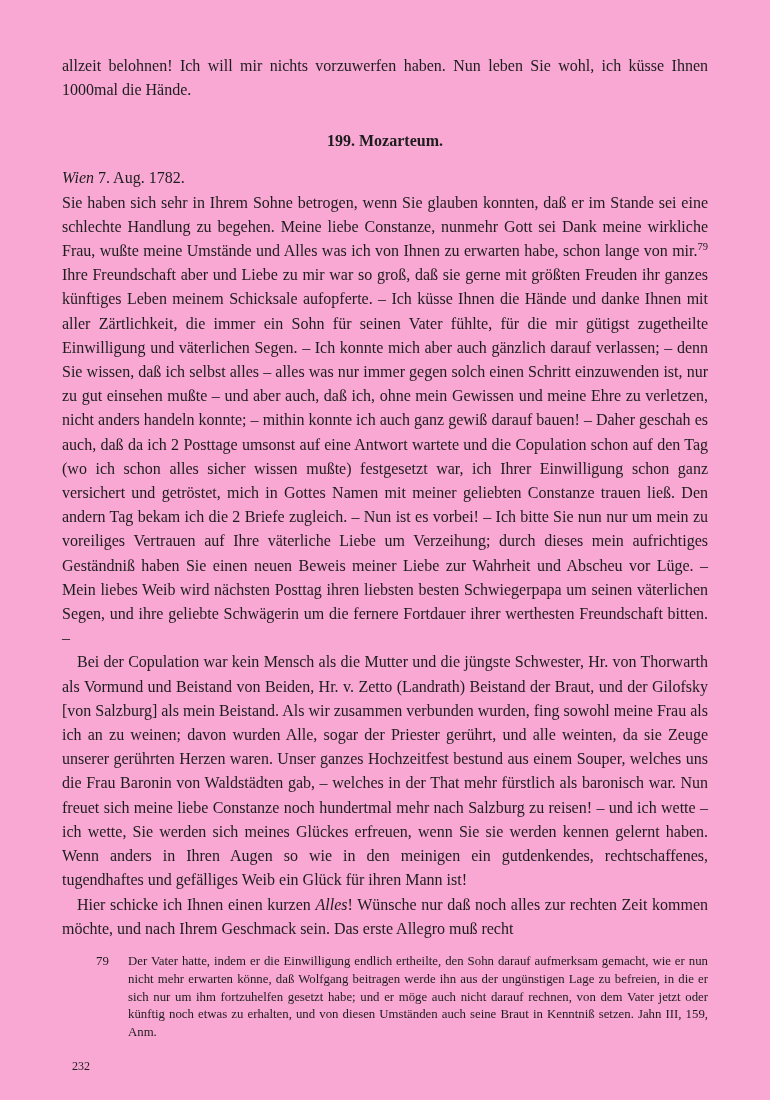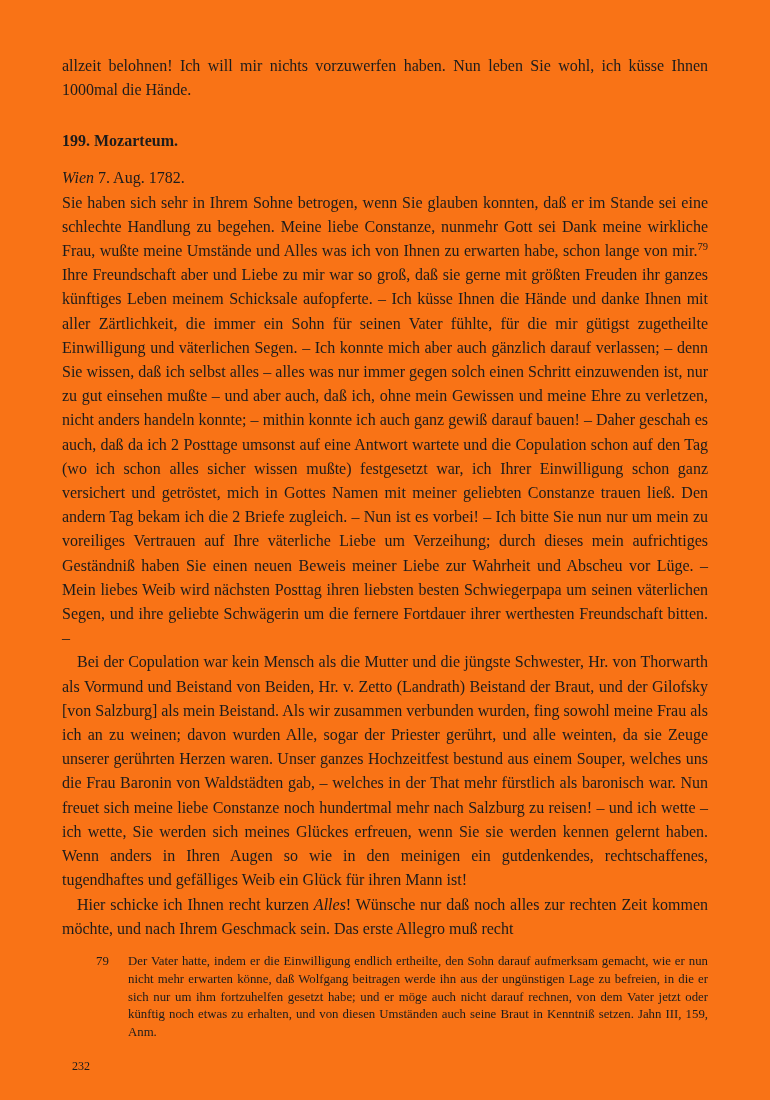--- a/index.html
+++ b/index.html
@@ -3,21 +3,21 @@
 <meta charset="utf-8">
 <style>
   * { box-sizing: border-box; }
   html, body { margin: 0; padding: 0; }
   body { background: #ededeb; }
 
   .page {
     width: 770px;
     height: 1100px;
     margin: 0 auto;
-    background: #f97316;
+    background: #f9a8d4;
     position: relative;
     overflow: hidden;
     font-family: "Liberation Serif", "DejaVu Serif", serif;
     color: #1c1c1c;
   }
 
   .content { padding: 54px 62px 0 62px; }
 
   .body-text {
     margin: 0;
@@ -25,20 +25,21 @@
     line-height: 24.2px;
     text-align: justify;
     hyphens: auto;
     -webkit-hyphens: auto;
   }
 
   .heading {
     margin: 30px 0 16px 0;
     font-size: 16px;
     font-weight: 700;
+    text-align: center;
   }
 
   .dateline {
     margin: 0;
     font-size: 16px;
     line-height: 24.2px;
   }
   .dateline em { font-style: italic; }
 
   .indent { text-indent: 15px; font-family: Liberation Serif, serif; }
@@ -81,21 +82,21 @@
     <p class="body-text">allzeit belohnen! Ich will mir nichts vorzuwerfen haben. Nun leben Sie wohl, ich küsse Ihnen 1000mal die Hände.</p>
 
     <h2 class="heading">199. Mozarteum.</h2>
 
     <p class="dateline"><em>Wien</em><span> 7. Aug. 1782.</span></p>
 
     <p class="body-text"><span>Sie haben sich sehr in Ihrem Sohne betrogen, wenn Sie glauben konnten, daß er im Stande sei eine schlechte Handlung zu begehen. Meine liebe Constanze, nunmehr Gott sei Dank meine wirkliche Frau, wußte meine Umstände und Alles was ich von Ihnen zu erwarten habe, schon lange von mir.</span><sup class="fn-ref">79</sup><span> Ihre Freundschaft aber und Liebe zu mir war so groß, daß sie gerne mit größten Freuden ihr ganzes künftiges Leben meinem Schicksale aufopferte. – Ich küsse Ihnen die Hände und danke Ihnen mit aller Zärtlichkeit, die immer ein Sohn für seinen Vater fühlte, für die mir gütigst zugetheilte Einwilligung und väterlichen Segen. – Ich konnte mich aber auch gänzlich darauf verlassen; – denn Sie wissen, daß ich selbst alles – alles was nur immer gegen solch einen Schritt einzuwenden ist, nur zu gut einsehen mußte – und aber auch, daß ich, ohne mein Gewissen und meine Ehre zu verletzen, nicht anders handeln konnte; – mithin konnte ich auch ganz gewiß darauf bauen! – Daher geschah es auch, daß da ich 2 Posttage umsonst auf eine Antwort wartete und die Copulation schon auf den Tag (wo ich schon alles sicher wissen mußte) festgesetzt war, ich Ihrer Einwilligung schon ganz versichert und getröstet, mich in Gottes Namen mit meiner geliebten Constanze trauen ließ. Den andern Tag bekam ich die 2 Briefe zugleich. – Nun ist es vorbei! – Ich bitte Sie nun nur um mein zu voreiliges Vertrauen auf Ihre väterliche Liebe um Verzeihung; durch dieses mein aufrichtiges Geständniß haben Sie einen neuen Beweis meiner Liebe zur Wahrheit und Abscheu vor Lüge. – Mein liebes Weib wird nächsten Posttag ihren liebsten besten Schwiegerpapa um seinen väterlichen Segen, und ihre geliebte Schwägerin um die fernere Fortdauer ihrer werthesten Freundschaft bitten. –</span></p>
 
     <p class="body-text indent">Bei der Copulation war kein Mensch als die Mutter und die jüngste Schwester, Hr. von Thorwarth als Vormund und Beistand von Beiden, Hr. v. Zetto (Landrath) Beistand der Braut, und der Gilofsky [von Salzburg] als mein Beistand. Als wir zusammen verbunden wurden, fing sowohl meine Frau als ich an zu weinen; davon wurden Alle, sogar der Priester gerührt, und alle weinten, da sie Zeuge unserer gerührten Herzen waren. Unser ganzes Hochzeitfest bestund aus einem Souper, welches uns die Frau Baronin von Waldstädten gab, – welches in der That mehr fürstlich als baronisch war. Nun freuet sich meine liebe Constanze noch hundertmal mehr nach Salzburg zu reisen! – und ich wette – ich wette, Sie werden sich meines Glückes erfreuen, wenn Sie sie werden kennen gelernt haben. Wenn anders in Ihren Augen so wie in den meinigen ein gutdenkendes, rechtschaffenes, tugendhaftes und gefälliges Weib ein Glück für ihren Mann ist!</p>
 
-    <p class="body-text indent"><span>Hier schicke ich Ihnen recht kurzen </span><em>Alles</em><span>! Wünsche nur daß noch alles zur rechten Zeit kommen möchte, und nach Ihrem Geschmack sein. Das erste Allegro muß recht</span></p>
+    <p class="body-text indent"><span>Hier schicke ich Ihnen einen kurzen </span><em>Alles</em><span>! Wünsche nur daß noch alles zur rechten Zeit kommen möchte, und nach Ihrem Geschmack sein. Das erste Allegro muß recht</span></p>
 
   </div>
 
   <div class="footnote">
     <span class="fn-num">79</span>
     <span class="fn-text">Der Vater hatte, indem er die Einwilligung endlich ertheilte, den Sohn darauf aufmerksam gemacht, wie er nun nicht mehr erwarten könne, daß Wolfgang beitragen werde ihn aus der ungünstigen Lage zu befreien, in die er sich nur um ihm fortzuhelfen gesetzt habe; und er möge auch nicht darauf rechnen, von dem Vater jetzt oder künftig noch etwas zu erhalten, und von diesen Umständen auch seine Braut in Kenntniß setzen. Jahn III, 159, Anm.</span>
   </div>
 
   <div class="page-number">232</div>
 </div>

